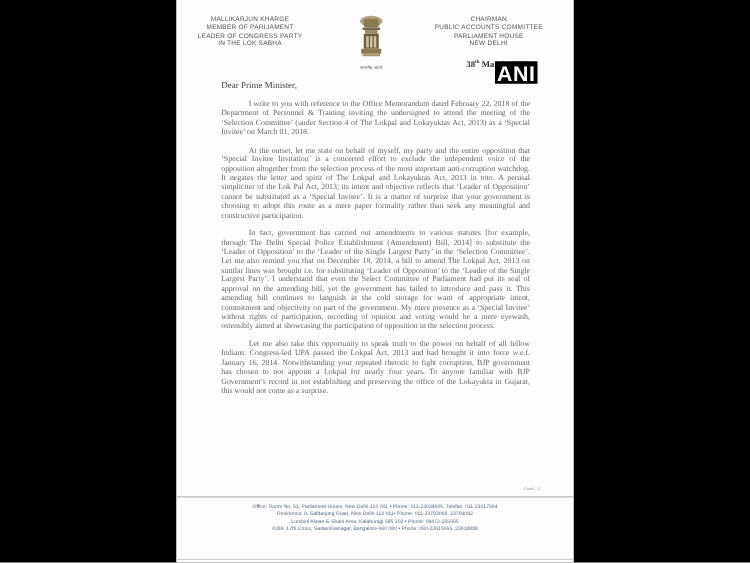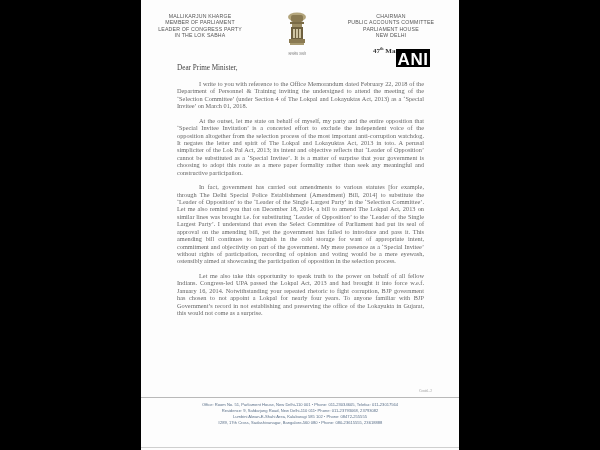--- a/index.html
+++ b/index.html
@@ -89,21 +89,21 @@
   </div>
   <div class="emblem-caption">सत्यमेव जयते</div>
 
   <div class="letterhead-right">
     <div>CHAIRMAN</div>
     <div>PUBLIC ACCOUNTS COMMITTEE</div>
     <div>PARLIAMENT HOUSE</div>
     <div>NEW DELHI</div>
   </div>
 
-  <div class="date"><span>47</span><sup>th</sup><span> March, 2018</span></div>
+  <div class="date"><span>38</span><sup>th</sup><span> March, 2018</span></div>
 
   <div class="ani-logo">ANI</div>
 
   <div class="salutation">Dear Prime Minister,</div>
 
   <div class="body-text">
     <p>I write to you with reference to the Office Memorandum dated February 22, 2018 of the Department of Personnel &amp; Training inviting the undersigned to attend the meeting of the ‘Selection Committee’ (under Section 4 of The Lokpal and Lokayuktas Act, 2013) as a ‘Special Invitee’ on March 01, 2018.</p>
     <p>At the outset, let me state on behalf of myself, my party and the entire opposition that ‘Special Invitee Invitation’ is a concerted effort to exclude the independent voice of the opposition altogether from the selection process of the most important anti-corruption watchdog. It negates the letter and spirit of The Lokpal and Lokayuktas Act, 2013 in toto. A perusal simpliciter of the Lok Pal Act, 2013; its intent and objective reflects that ‘Leader of Opposition’ cannot be substituted as a ‘Special Invitee’. It is a matter of surprise that your government is choosing to adopt this route as a mere paper formality rather than seek any meaningful and constructive participation.</p>
     <p>In fact, government has carried out amendments to various statutes [for example, through The Delhi Special Police Establishment (Amendment) Bill, 2014] to substitute the ‘Leader of Opposition’ to the ‘Leader of the Single Largest Party’ in the ‘Selection Committee’. Let me also remind you that on December 18, 2014, a bill to amend The Lokpal Act, 2013 on similar lines was brought i.e. for substituting ‘Leader of Opposition’ to the ‘Leader of the Single Largest Party’. I understand that even the Select Committee of Parliament had put its seal of approval on the amending bill, yet the government has failed to introduce and pass it. This amending bill continues to languish in the cold storage for want of appropriate intent, commitment and objectivity on part of the government. My mere presence as a ‘Special Invitee’ without rights of participation, recording of opinion and voting would be a mere eyewash, ostensibly aimed at showcasing the participation of opposition in the selection process.</p>
     <p>Let me also take this opportunity to speak truth to the power on behalf of all fellow Indians. Congress-led UPA passed the Lokpal Act, 2013 and had brought it into force w.e.f. January 16, 2014. Notwithstanding your repeated rhetoric to fight corruption, BJP government has chosen to not appoint a Lokpal for nearly four years. To anyone familiar with BJP Government’s record in not establishing and preserving the office of the Lokayukta in Gujarat, this would not come as a surprise.</p>

